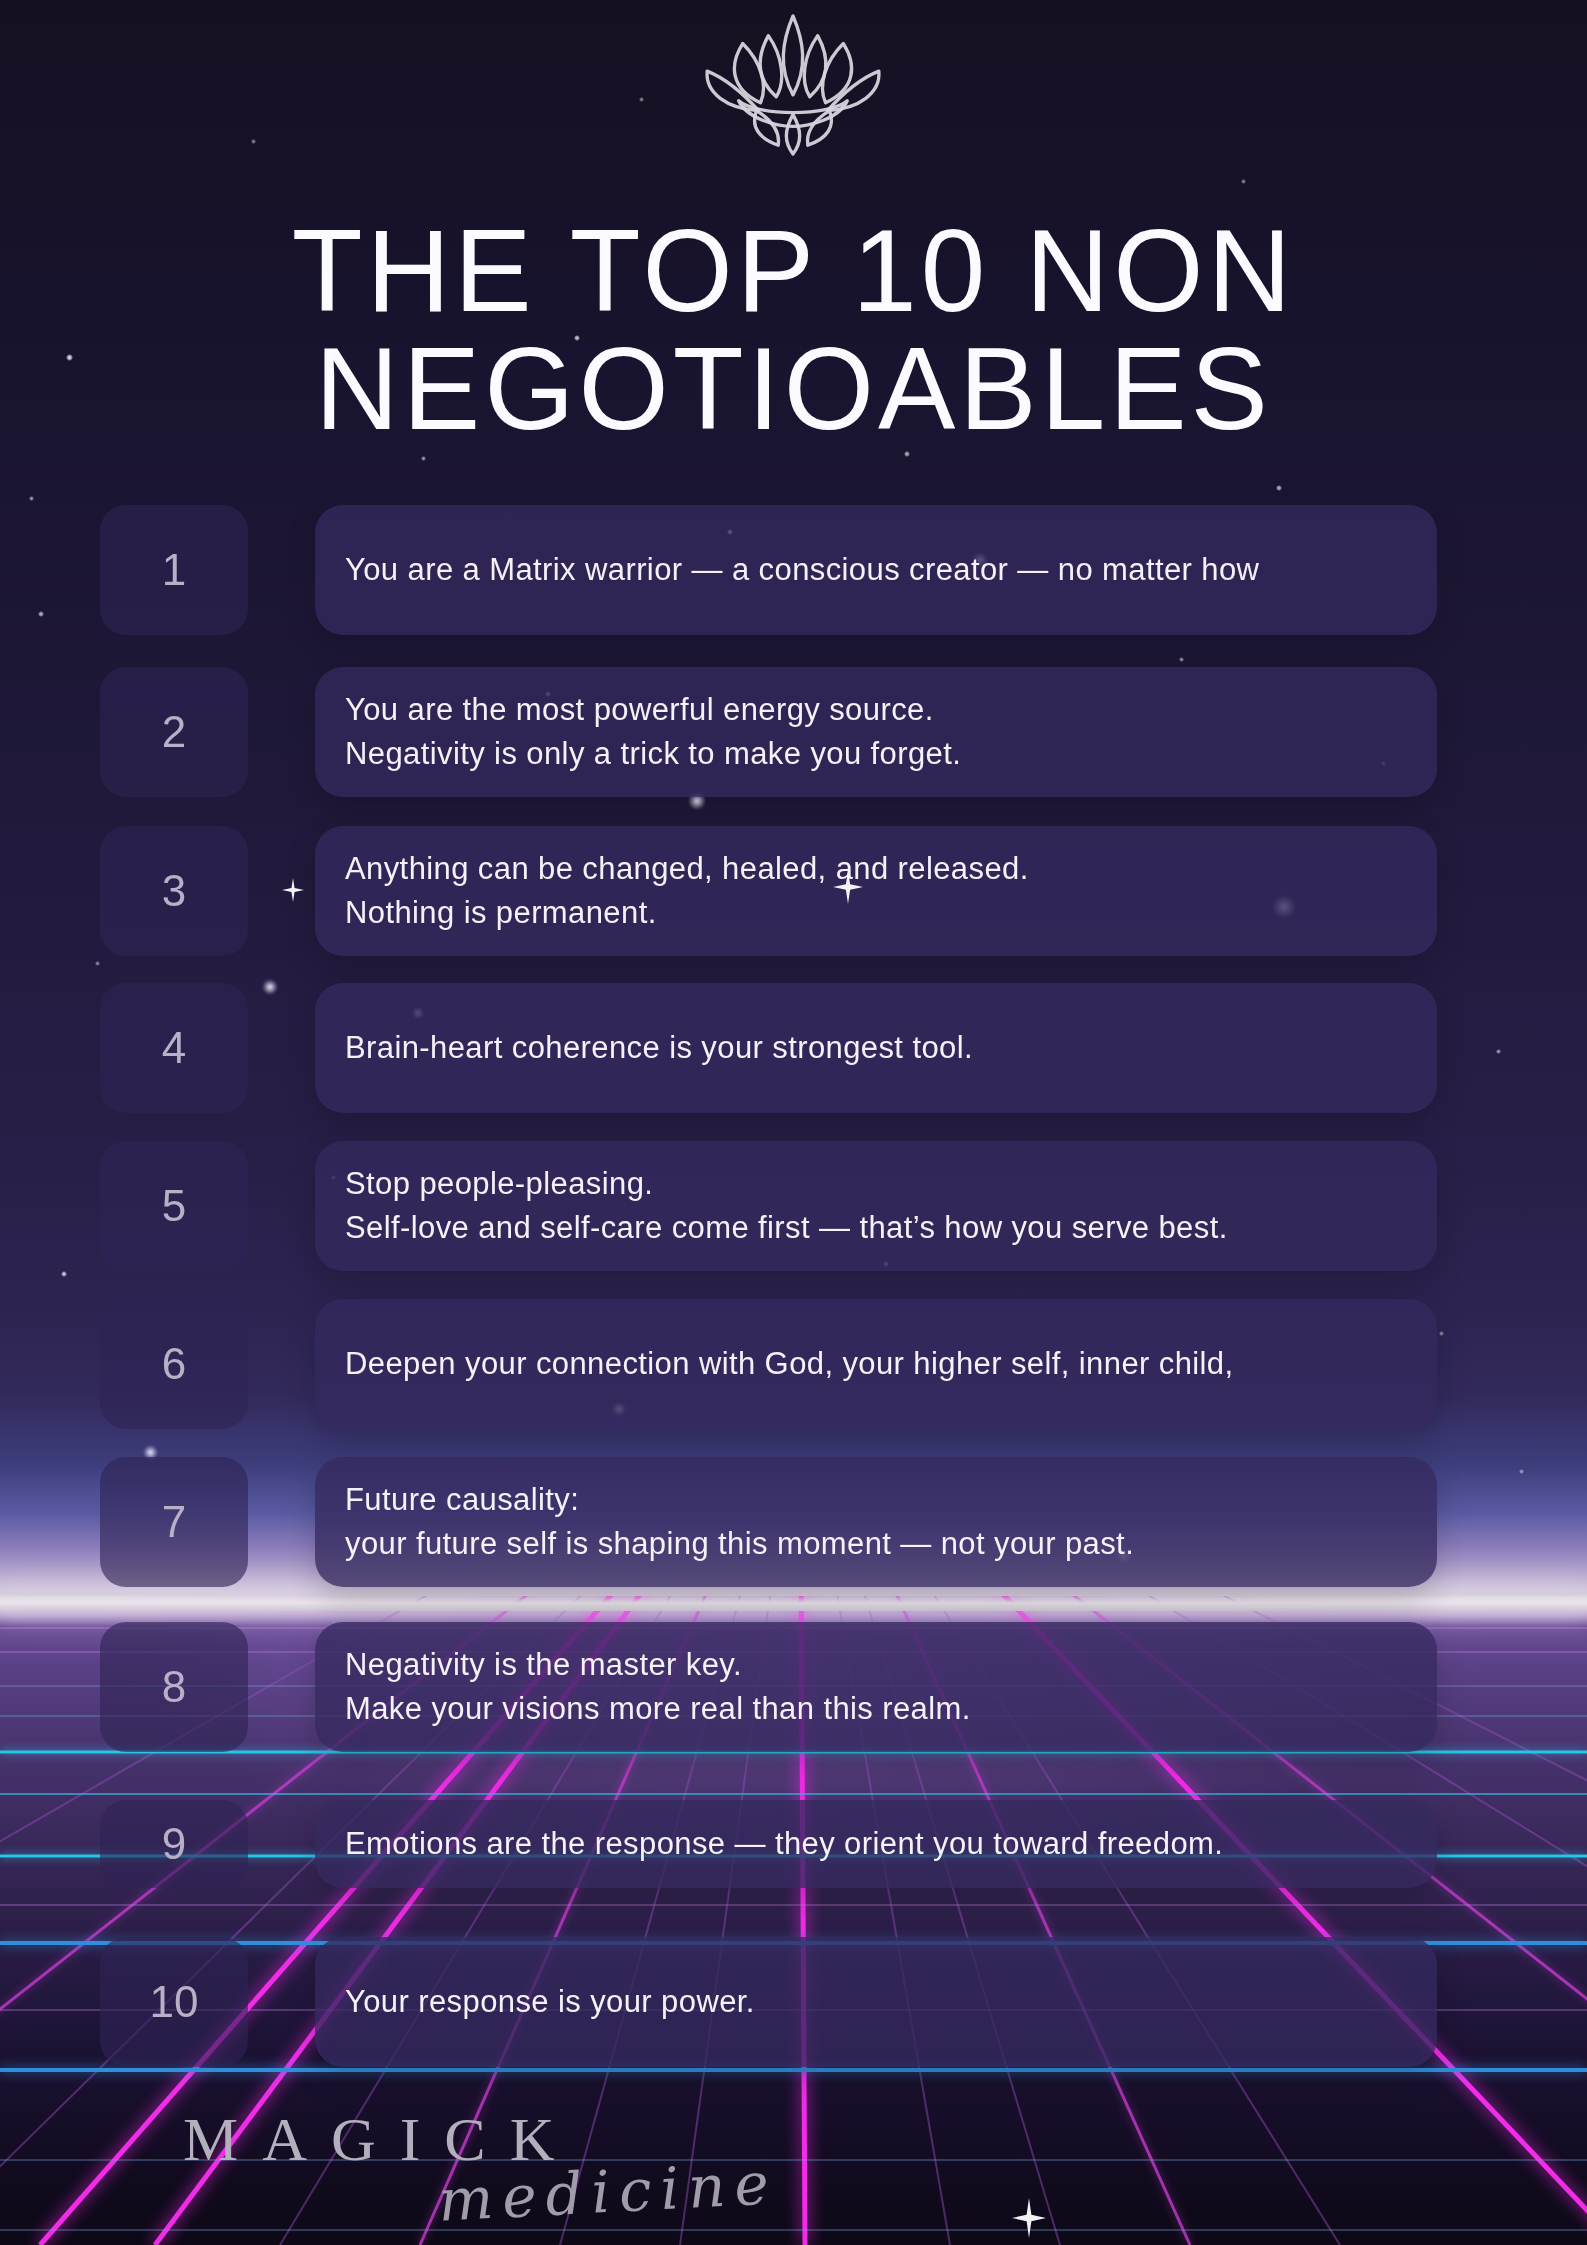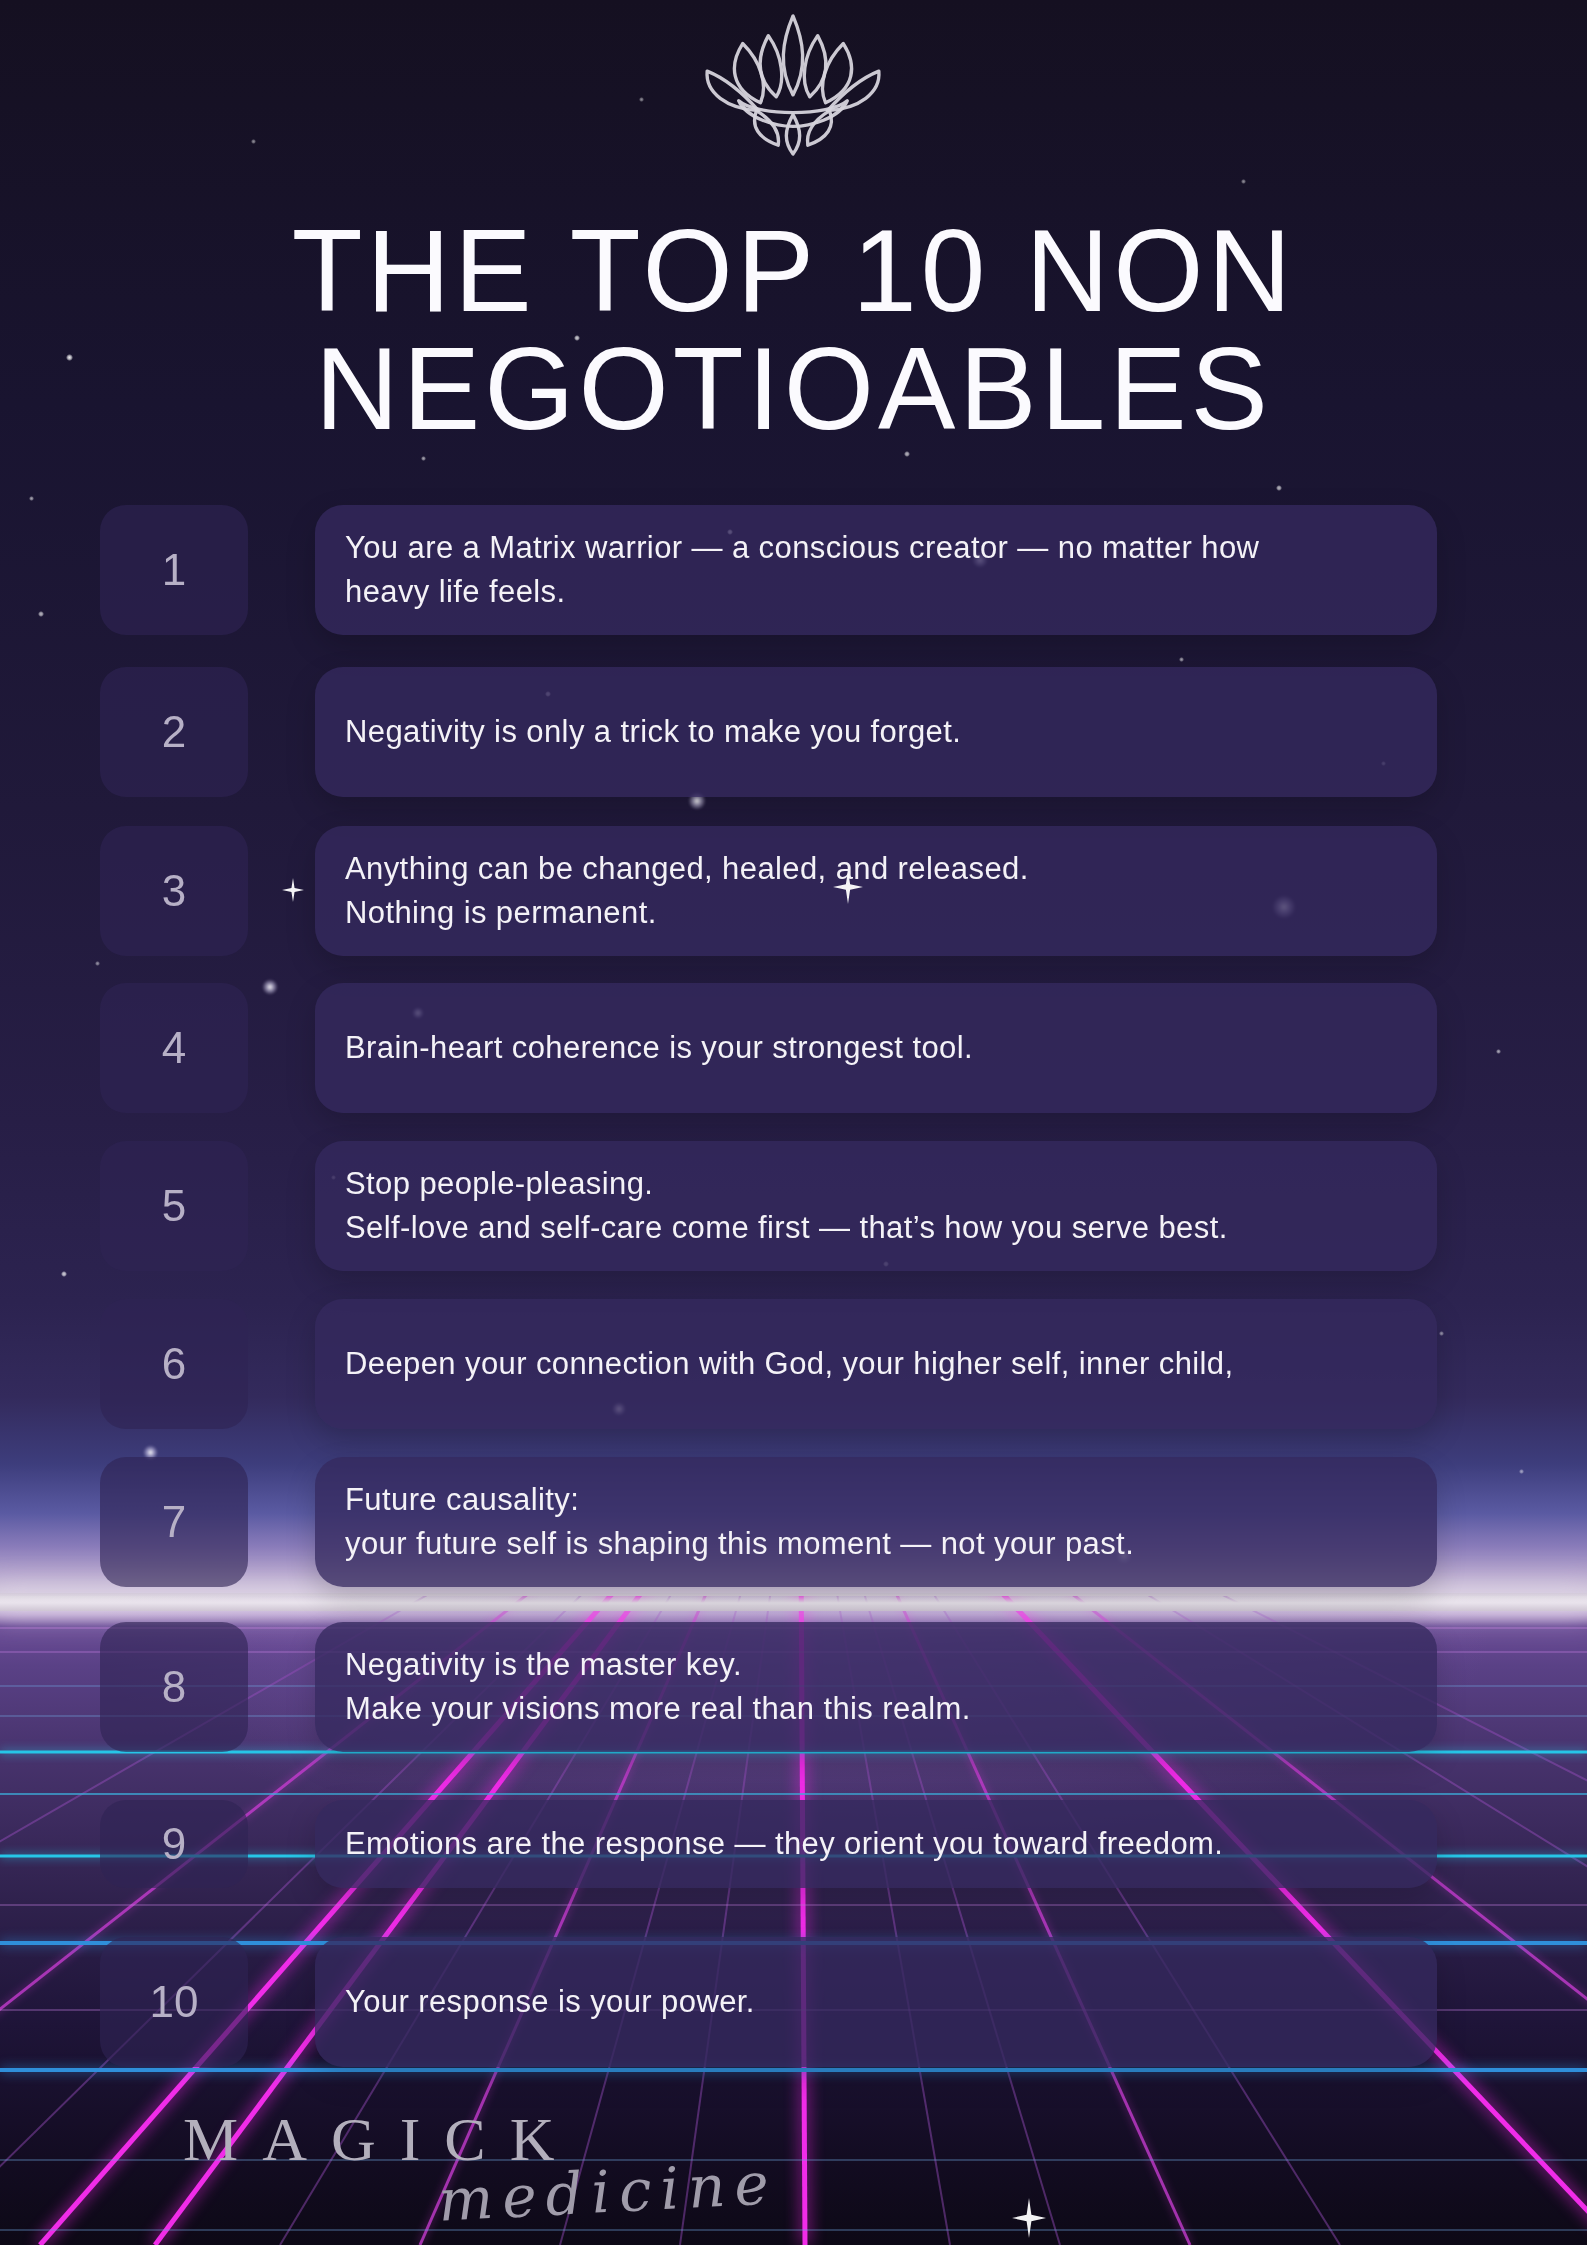--- a/index.html
+++ b/index.html
@@ -179,28 +179,28 @@
     </svg>
   </div>
   <div class="horizonline"></div>
 
   <div class="row h130" style="top:505px">
     <div class="numbox">
         <span>1</span>
       </div>
     <div class="txtbox">
       <div>You are a Matrix warrior — a conscious creator — no matter how</div>
-      <div>heavy life feels.</div>
     </div>
   </div>
   <div class="row h130" style="top:667px">
     <div class="numbox">
         <span>2</span>
       </div>
     <div class="txtbox">
+      <div>You are the most powerful energy source.</div>
       <div>Negativity is only a trick to make you forget.</div>
     </div>
   </div>
   <div class="row h130" style="top:826px">
     <div class="numbox">
         <span>3</span>
       </div>
     <div class="txtbox">
       <div>Anything can be changed, healed, and released.</div>
       <div>Nothing is permanent.</div>

